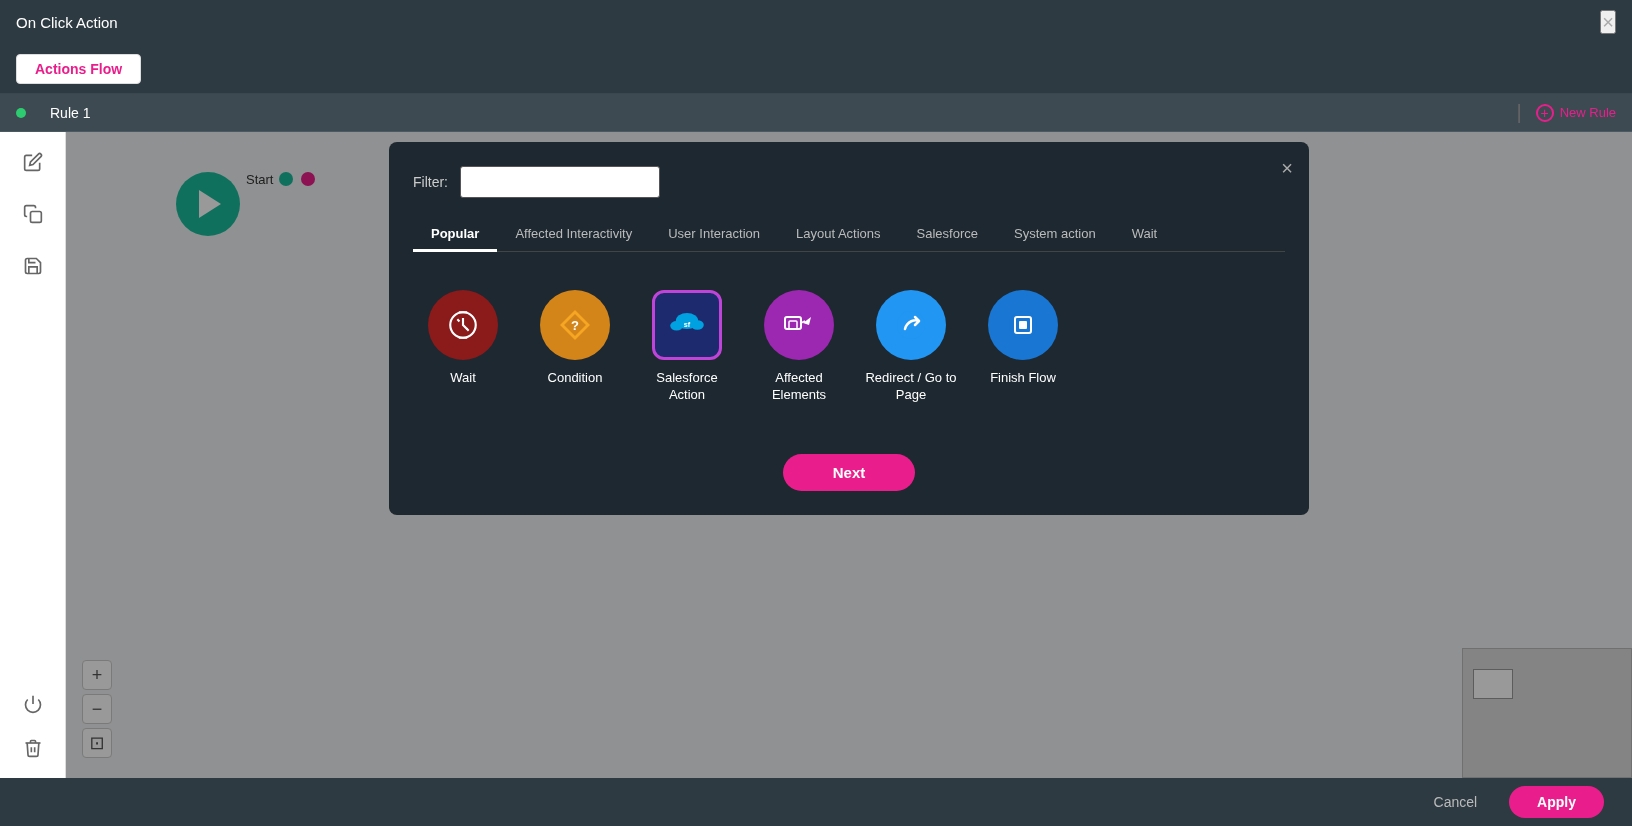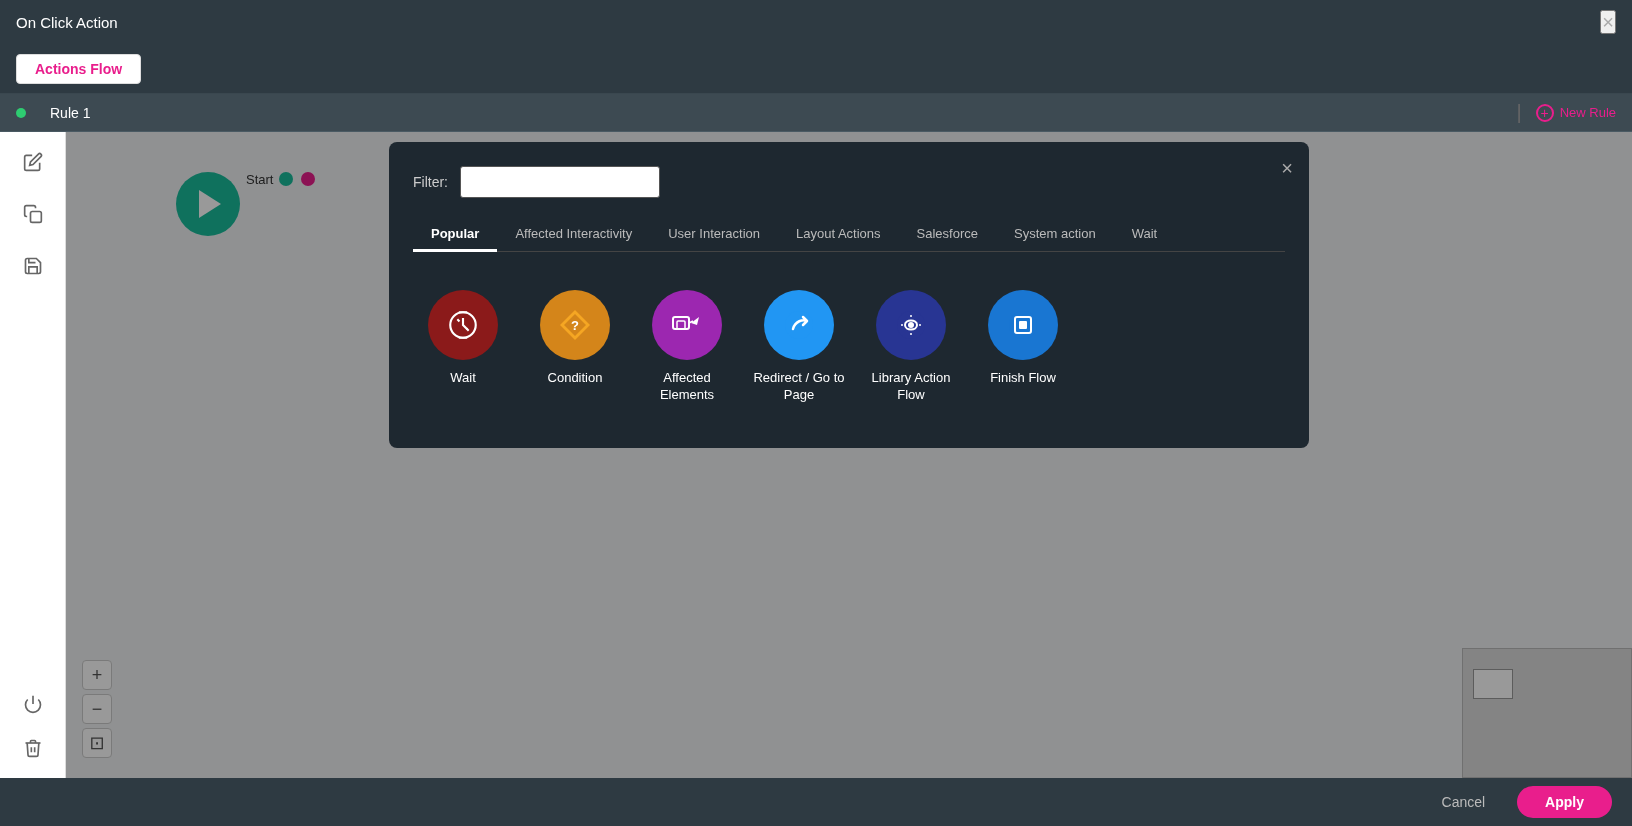--- a/index.html
+++ b/index.html
@@ -229,21 +229,21 @@
       cursor: pointer;
     }
 
     
     .bottom-bar {
       height: 48px;
       background: #2e3a42;
       display: flex;
       align-items: center;
       justify-content: flex-end;
-      padding: 0 20px;
+      padding: 0 28px;
       gap: 12px;
     }
     .cancel-btn {
       background: transparent;
       border: none;
       color: #bbb;
       font-size: 14px;
       cursor: pointer;
       padding: 8px 20px;
     }
@@ -524,20 +524,31 @@
             <div class="node-icon condition" style="border-radius: 50%;">
               <svg width="38" height="38" viewBox="0 0 38 38">
                 <polygon points="19,4 34,19 19,34 4,19" fill="#f5a623" stroke="none"></polygon>
                 <polygon points="19,8 30,19 19,30 8,19" fill="#d4851a" stroke="none"></polygon>
                 <text x="19" y="24" text-anchor="middle" fill="#fff" font-size="13" font-weight="bold">?</text>
               </svg>
             </div>
             <span class="node-label">Condition</span>
           </div>
 
+          <div class="node-item">
+            <div style="width:70px;height:70px;border-radius:12px;background:#1e2a6e;border:3px solid #c044d8;display:flex;align-items:center;justify-content:center;">
+              <svg width="40" height="34" viewBox="0 0 50 34">
+                <ellipse cx="25" cy="12" rx="14" ry="10" fill="#00a1e0"></ellipse>
+                <ellipse cx="12" cy="18" rx="8" ry="6" fill="#00a1e0"></ellipse>
+                <ellipse cx="38" cy="17" rx="8" ry="6" fill="#00a1e0"></ellipse>
+                <text x="25" y="20" text-anchor="middle" fill="#fff" font-size="9" font-weight="bold">sf</text>
+              </svg>
+            </div>
+            <span class="node-label">Salesforce Action</span>
+          </div>
 
           <div class="node-item">
             <div class="node-icon affected">
               <svg width="36" height="36" viewBox="0 0 36 36">
                 <rect x="4" y="10" width="16" height="12" rx="2" fill="none" stroke="#fff" stroke-width="2"></rect>
                 <rect x="8" y="14" width="8" height="8" rx="1" fill="none" stroke="#fff" stroke-width="1.5"></rect>
                 <path d="M22 16 L30 10 L28 18 Z" fill="#fff"></path>
                 <line x1="20" y1="16" x2="24" y2="14" stroke="#fff" stroke-width="1.5"></line>
               </svg>
             </div>
@@ -548,45 +559,37 @@
             <div class="node-icon redirect">
               <svg width="36" height="36" viewBox="0 0 36 36">
                 <circle cx="18" cy="18" r="14" fill="#2196f3"></circle>
                 <path d="M12 22 C14 14, 22 12, 26 14 L22 10 M26 14 L22 18" fill="none" stroke="#fff" stroke-width="2.5" stroke-linecap="round" stroke-linejoin="round"></path>
               </svg>
             </div>
             <span class="node-label">Redirect / Go to Page</span>
           </div>
 
 
-          <div class="node-item">
-            <div class="node-icon library">
-              <svg width="36" height="36" viewBox="0 0 36 36">
-                <circle cx="18" cy="18" r="14" fill="#283593"></circle>
-                <path d="M12 18 C12 12, 24 12, 24 18 C24 24, 12 24, 12 18Z" fill="none" stroke="#fff" stroke-width="2"></path>
-                <path d="M18 10 L18 8 M18 28 L18 26 M10 18 L8 18 M28 18 L26 18" stroke="#fff" stroke-width="1.5"></path>
-                <circle cx="18" cy="18" r="3" fill="#fff"></circle>
-              </svg>
-            </div>
-            <span class="node-label">Library Action Flow</span>
-          </div>
 
           <div class="node-item">
             <div class="node-icon finish">
               <svg width="36" height="36" viewBox="0 0 36 36">
                 <circle cx="18" cy="18" r="14" fill="#1976d2"></circle>
                 <rect x="10" y="10" width="16" height="16" rx="2" fill="none" stroke="#fff" stroke-width="2"></rect>
                 <rect x="14" y="14" width="8" height="8" rx="1" fill="#fff"></rect>
               </svg>
             </div>
             <span class="node-label">Finish Flow</span>
           </div>
 
         </div>
 
+        <div class="modal-footer">
+          <button class="next-btn">Next</button>
+        </div>
 
       </div>
     </div>
 
   </div>
 
 </div>
 
 <div class="bottom-bar">
   <button class="cancel-btn">Cancel</button>

